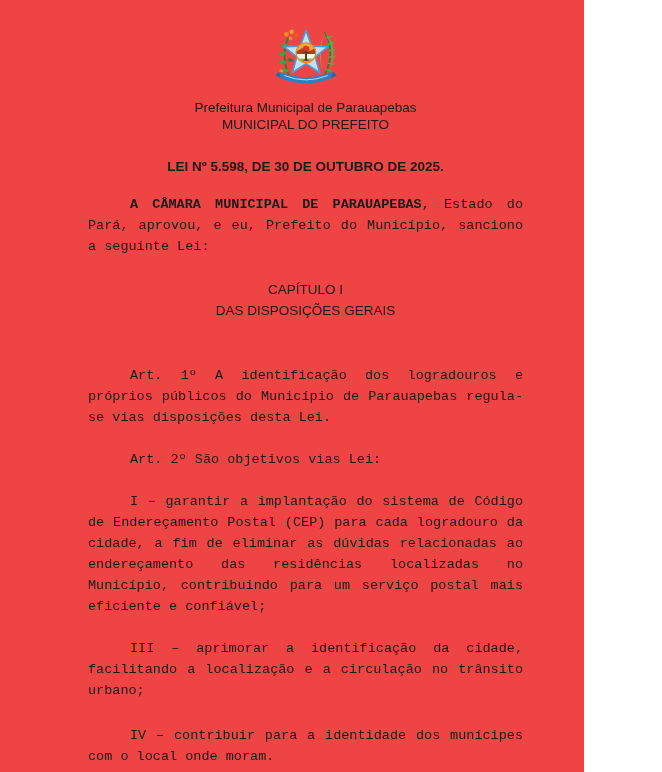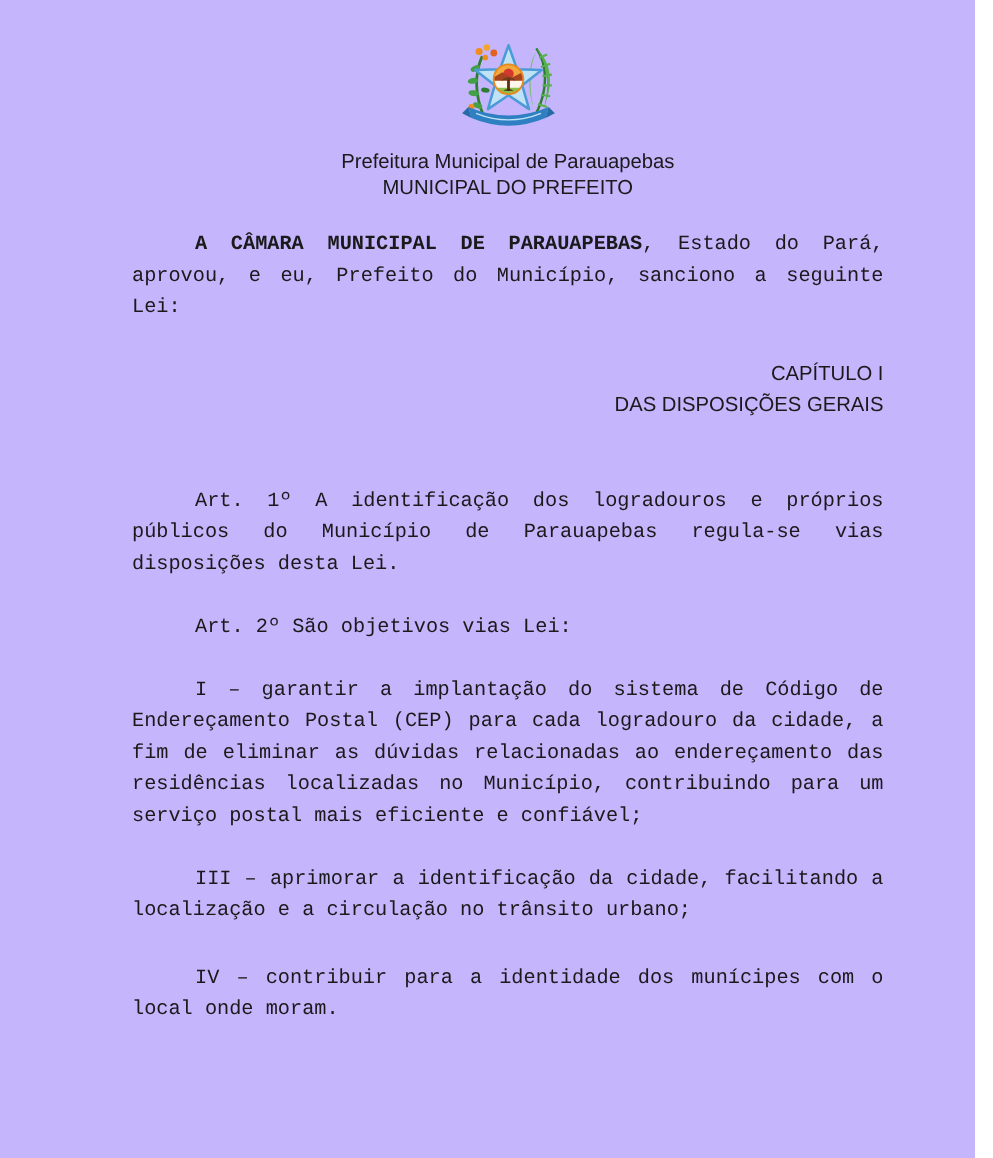--- a/index.html
+++ b/index.html
@@ -9,24 +9,24 @@
   }
   body {
     width: 662px;
     height: 772px;
     font-family: "Liberation Sans", sans-serif;
     color: #1a1a1a;
     overflow: hidden;
   }
   .page {
     box-sizing: border-box;
-    width: 650px;
+    width: 584px;
     height: 772px;
     padding: 26px 61px 8px 88px;
-    background: #c4b5fd;
+    background: #ef4444;
   }
   .doc-header {
     text-align: center;
   }
   .logo-wrap {
     display: flex;
     justify-content: center;
   }
   .logo-wrap svg {
     width: 68px;
@@ -60,21 +60,21 @@
     line-height: 21px;
     text-align: justify;
     text-indent: 42px;
     margin: 21px 0 0 0;
     font-family: Liberation Mono, monospace;
   }
   .preamble {
     margin-top: 20px;
   }
   .chapter-block {
-    text-align: right;
+    text-align: center;
     font-size: 13.5px;
     line-height: 21px;
     margin-top: 22px;
   }
   .para.first-article {
     margin-top: 44px;
   }
   .para.item-iv {
     margin-top: 24px;
   }
@@ -128,20 +128,21 @@
         <path d="M7 44 Q 33 55 59 44 L 57 51 Q 33 61 9 51 Z" fill="#2f80c3"></path>
         <path d="M7 44 L3 48 L9 51 Z" fill="#266ba6"></path>
         <path d="M59 44 L63 48 L57 51 Z" fill="#266ba6"></path>
         <path d="M12 48 Q 33 56.5 54 48" fill="none" stroke="#bfe2f6" stroke-width="0.9"></path>
       </svg>
     </div>
     <div class="org-name">Prefeitura Municipal de Parauapebas</div>
     <div class="org-dept">MUNICIPAL DO PREFEITO</div>
   </header>
 
+  <h1 class="law-title">LEI Nº 5.598, DE 30 DE OUTUBRO DE 2025.</h1>
 
 
   <p class="para preamble"><strong>A CÂMARA MUNICIPAL DE PARAUAPEBAS</strong><span>, Estado do Pará, aprovou, e eu, Prefeito do Município, sanciono a seguinte Lei:</span></p>
 
   <div class="chapter-block">
     <div>CAPÍTULO I</div>
     <div>DAS DISPOSIÇÕES GERAIS</div>
   </div>
 
   <p class="para first-article">Art. 1º A identificação dos logradouros e próprios públicos do Município de Parauapebas regula-se vias disposições desta Lei.</p>

